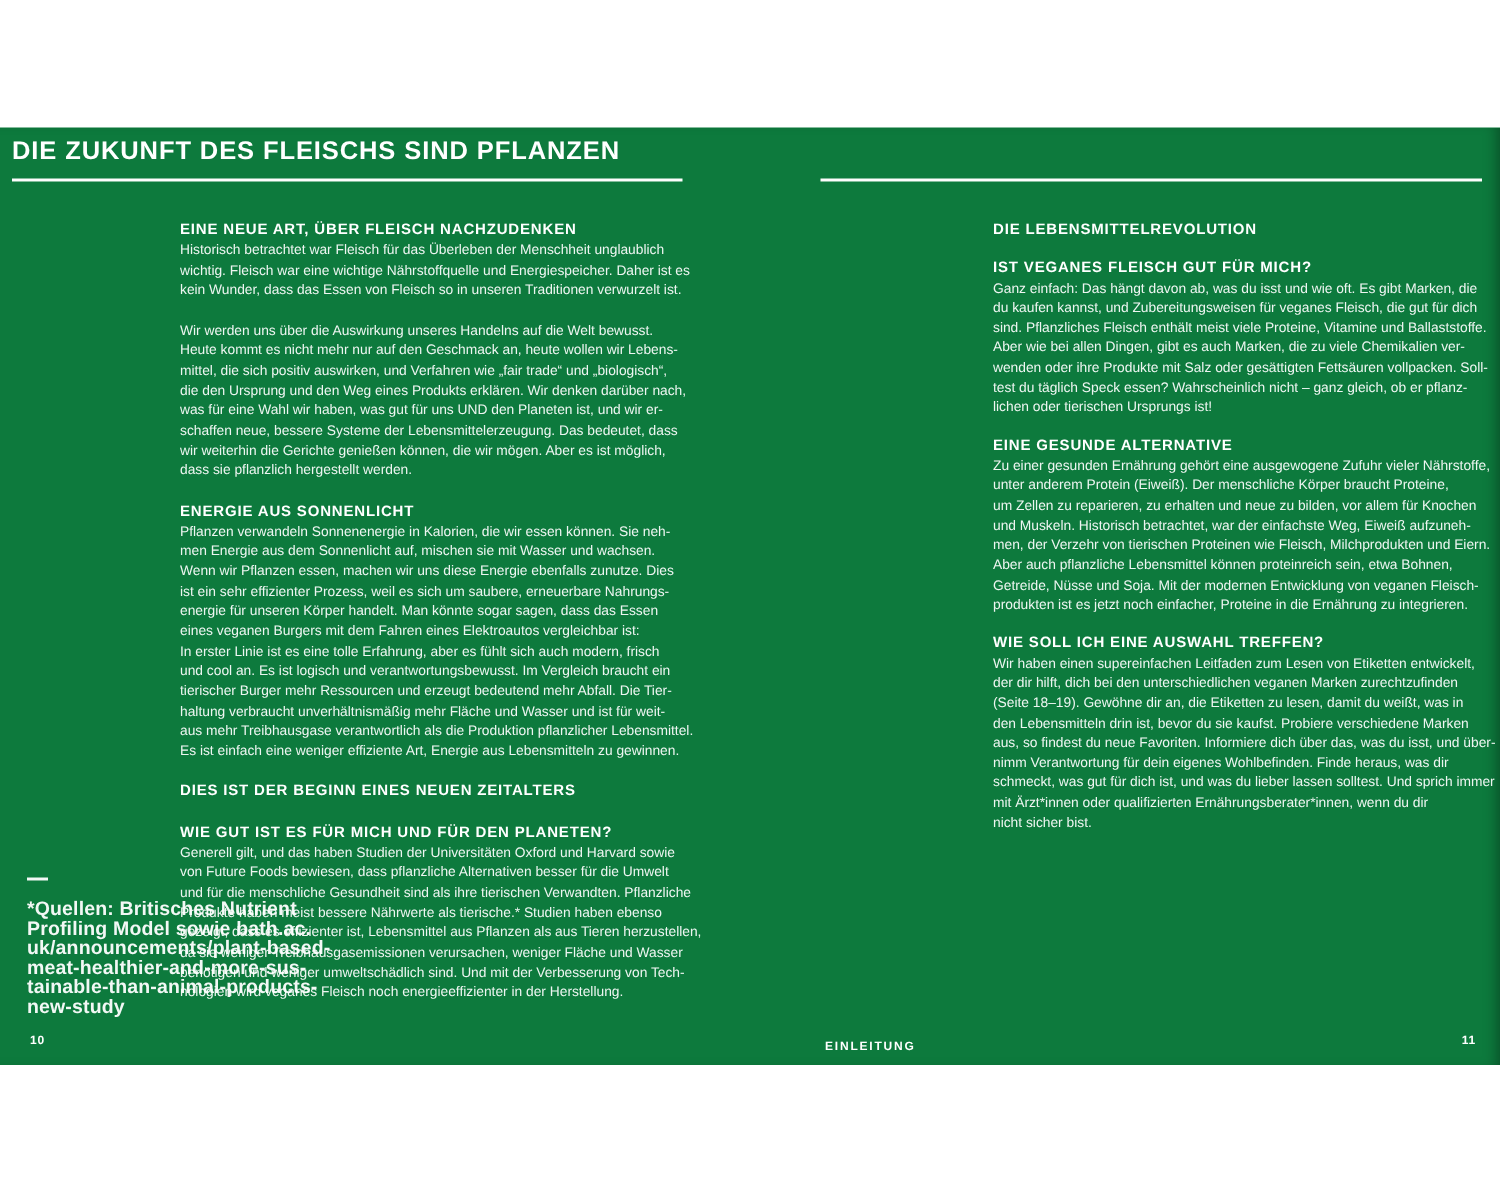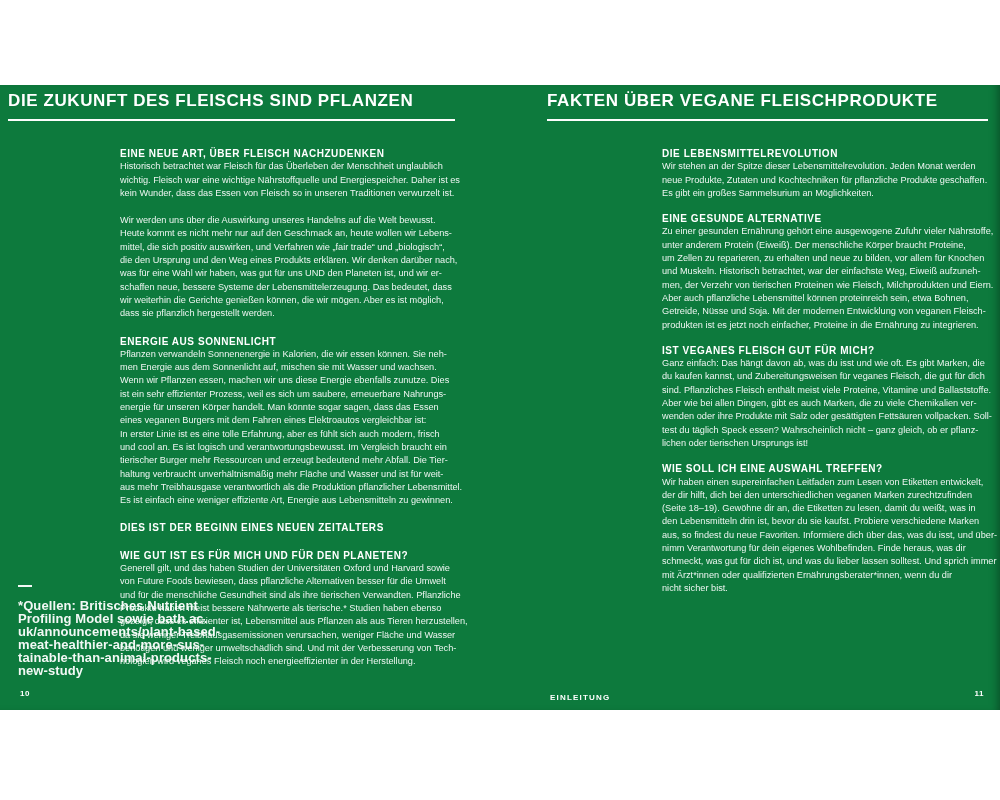--- a/index.html
+++ b/index.html
@@ -121,50 +121,46 @@
       <div class="footnote">*Quellen: Britisches Nutrient
 Profiling Model sowie bath.ac.
 uk/announcements/plant-based-
 meat-healthier-and-more-sus-
 tainable-than-animal-products-
 new-study</div>
       <div class="page-number num-left">10</div>
     </div>
 
     <div class="page right">
-      <h1 class="page-title">FAKTEN ÜBER VEGANE FLEISCHPRODUKTE</h1>
       <div class="title-rule"></div>
 
       <div class="column">
         <div class="sec">
           <h2>DIE LEBENSMITTELREVOLUTION</h2>
-          <p>Wir stehen an der Spitze dieser Lebensmittelrevolution. Jeden Monat werden
-neue Produkte, Zutaten und Kochtechniken für pflanzliche Produkte geschaffen.
-Es gibt ein großes Sammelsurium an Möglichkeiten.</p>
+        </div>
+        <div class="sec">
+          <h2>IST VEGANES FLEISCH GUT FÜR MICH?</h2>
+          <p>Ganz einfach: Das hängt davon ab, was du isst und wie oft. Es gibt Marken, die
+du kaufen kannst, und Zubereitungsweisen für veganes Fleisch, die gut für dich
+sind. Pflanzliches Fleisch enthält meist viele Proteine, Vitamine und Ballaststoffe.
+Aber wie bei allen Dingen, gibt es auch Marken, die zu viele Chemikalien ver-
+wenden oder ihre Produkte mit Salz oder gesättigten Fettsäuren vollpacken. Soll-
+test du täglich Speck essen? Wahrscheinlich nicht – ganz gleich, ob er pflanz-
+lichen oder tierischen Ursprungs ist!</p>
         </div>
         <div class="sec">
           <h2>EINE GESUNDE ALTERNATIVE</h2>
           <p>Zu einer gesunden Ernährung gehört eine ausgewogene Zufuhr vieler Nährstoffe,
 unter anderem Protein (Eiweiß). Der menschliche Körper braucht Proteine,
 um Zellen zu reparieren, zu erhalten und neue zu bilden, vor allem für Knochen
 und Muskeln. Historisch betrachtet, war der einfachste Weg, Eiweiß aufzuneh-
 men, der Verzehr von tierischen Proteinen wie Fleisch, Milchprodukten und Eiern.
 Aber auch pflanzliche Lebensmittel können proteinreich sein, etwa Bohnen,
 Getreide, Nüsse und Soja. Mit der modernen Entwicklung von veganen Fleisch-
 produkten ist es jetzt noch einfacher, Proteine in die Ernährung zu integrieren.</p>
-        </div>
-        <div class="sec">
-          <h2>IST VEGANES FLEISCH GUT FÜR MICH?</h2>
-          <p>Ganz einfach: Das hängt davon ab, was du isst und wie oft. Es gibt Marken, die
-du kaufen kannst, und Zubereitungsweisen für veganes Fleisch, die gut für dich
-sind. Pflanzliches Fleisch enthält meist viele Proteine, Vitamine und Ballaststoffe.
-Aber wie bei allen Dingen, gibt es auch Marken, die zu viele Chemikalien ver-
-wenden oder ihre Produkte mit Salz oder gesättigten Fettsäuren vollpacken. Soll-
-test du täglich Speck essen? Wahrscheinlich nicht – ganz gleich, ob er pflanz-
-lichen oder tierischen Ursprungs ist!</p>
         </div>
         <div class="sec">
           <h2>WIE SOLL ICH EINE AUSWAHL TREFFEN?</h2>
           <p>Wir haben einen supereinfachen Leitfaden zum Lesen von Etiketten entwickelt,
 der dir hilft, dich bei den unterschiedlichen veganen Marken zurechtzufinden
 (Seite 18–19). Gewöhne dir an, die Etiketten zu lesen, damit du weißt, was in
 den Lebensmitteln drin ist, bevor du sie kaufst. Probiere verschiedene Marken
 aus, so findest du neue Favoriten. Informiere dich über das, was du isst, und über-
 nimm Verantwortung für dein eigenes Wohlbefinden. Finde heraus, was dir
 schmeckt, was gut für dich ist, und was du lieber lassen solltest. Und sprich immer

